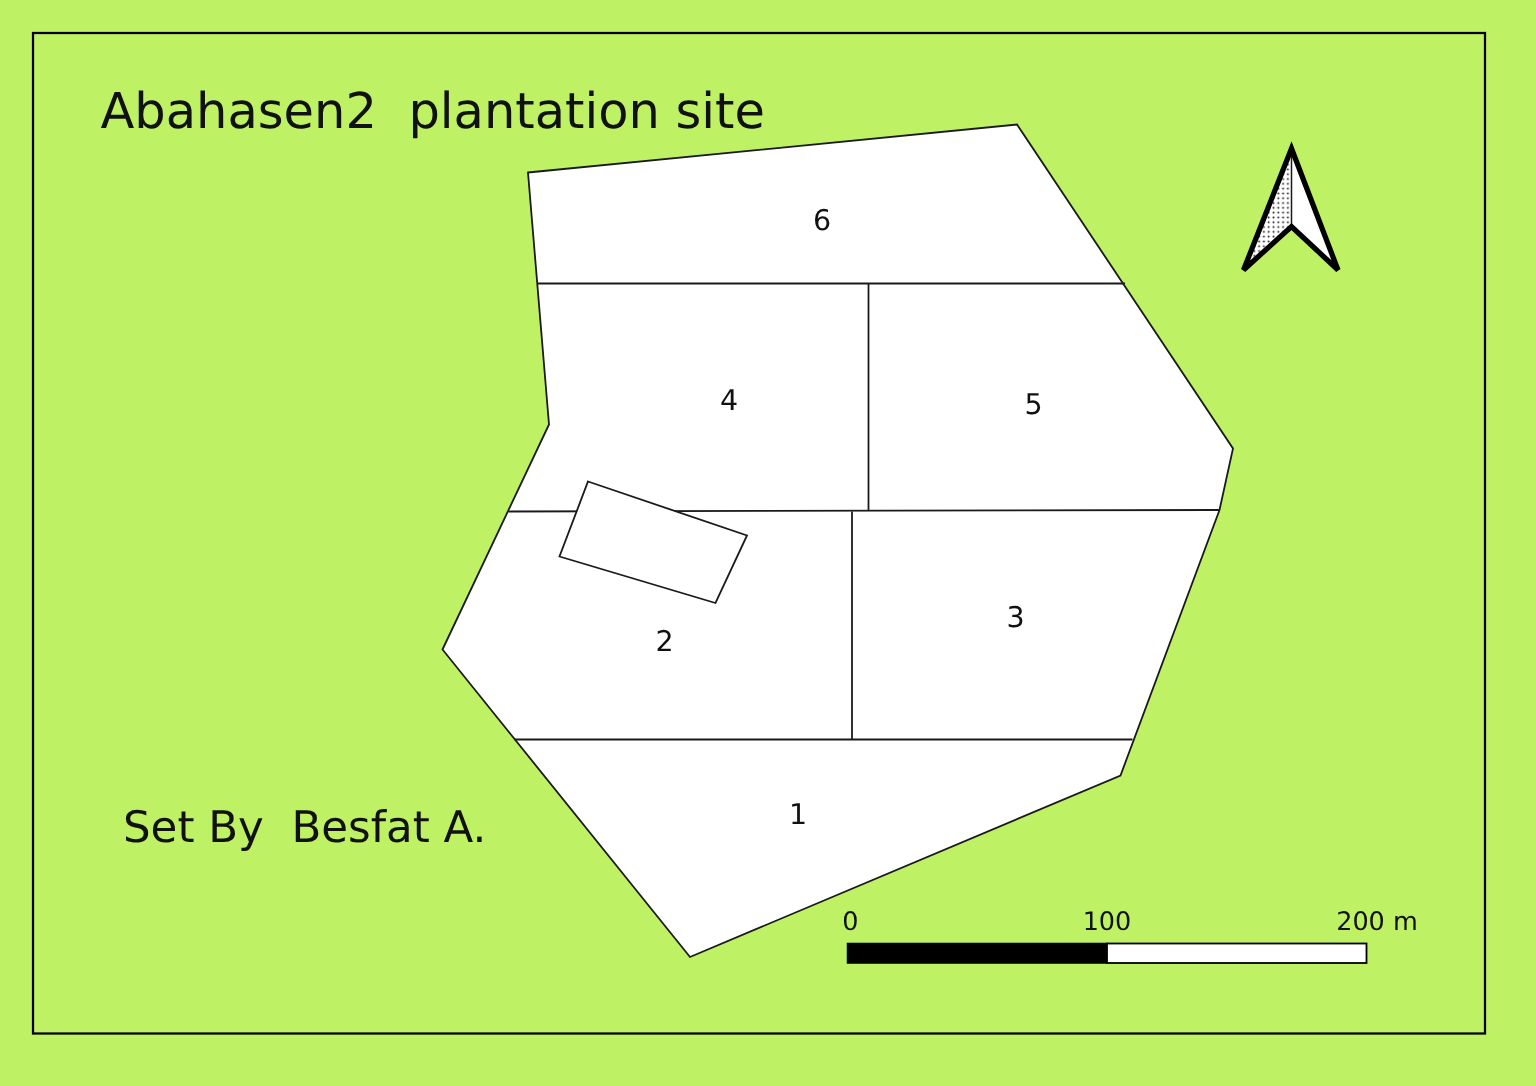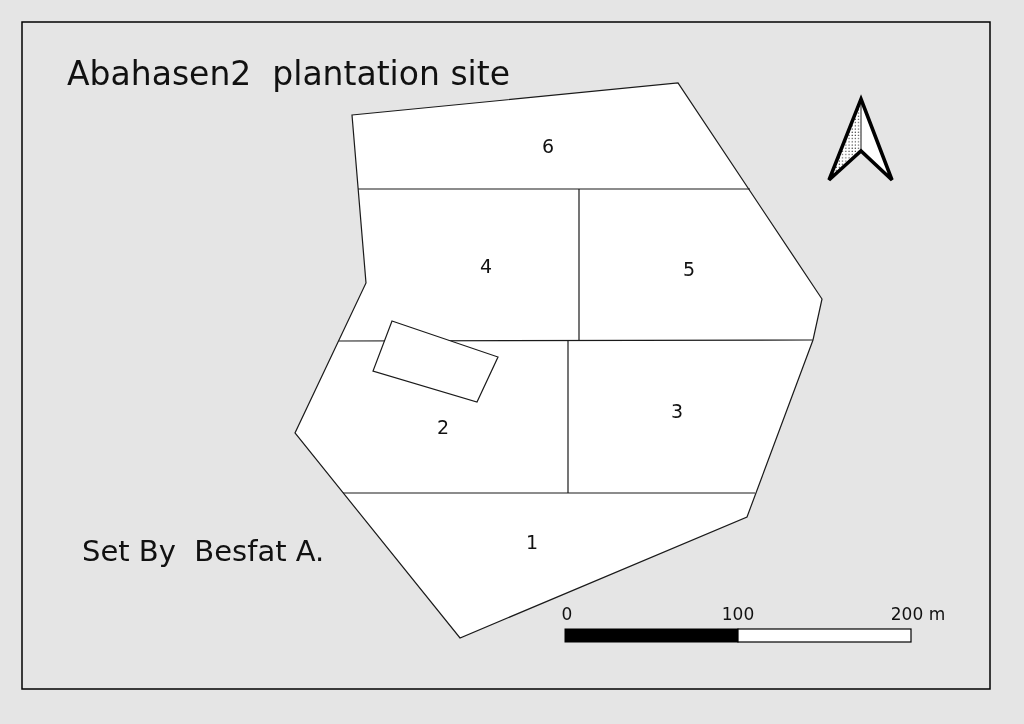--- a/index.html
+++ b/index.html
@@ -4,21 +4,21 @@
 <style>
   html, body {
     margin: 0;
     padding: 0;
     background: #ffffff;
   }
   #canvas {
     position: relative;
     width: 1024px;
     height: 724px;
-    background: #e5e5e5;
+    background: #bef264;
     font-family: "DejaVu Sans", "Liberation Sans", sans-serif;
     overflow: hidden;
   }
   svg { display: block; }
   text {
     font-family: "DejaVu Sans", "Liberation Sans", sans-serif;
     fill: #111111;
   }
   .title-text   { font-size: 33px; }
   .credit-text  { font-size: 29px; }

